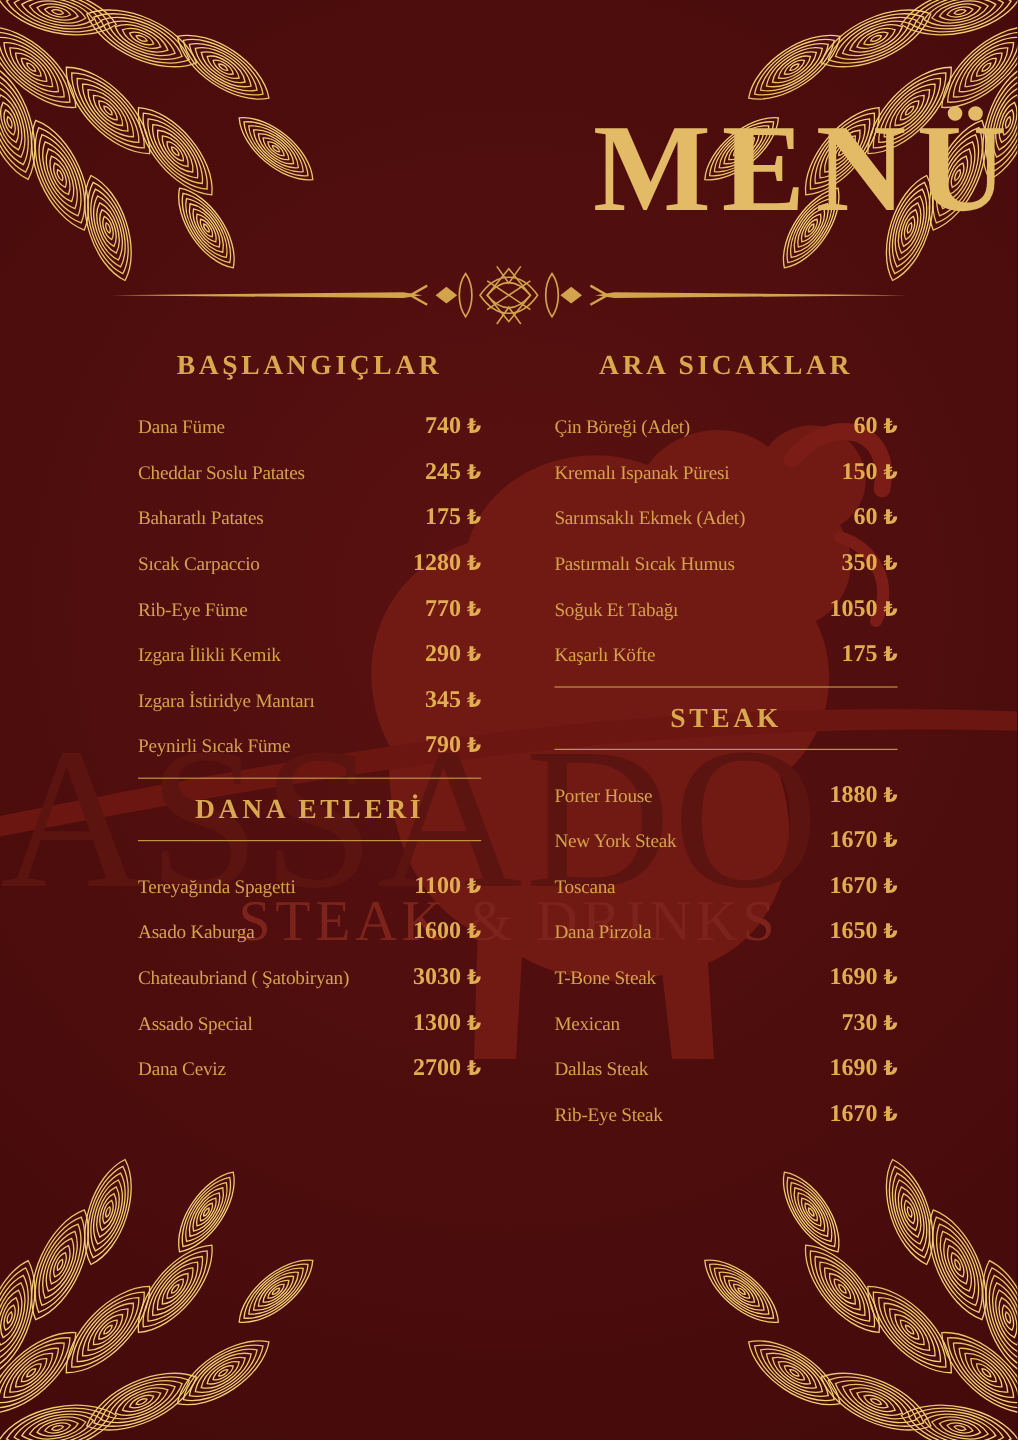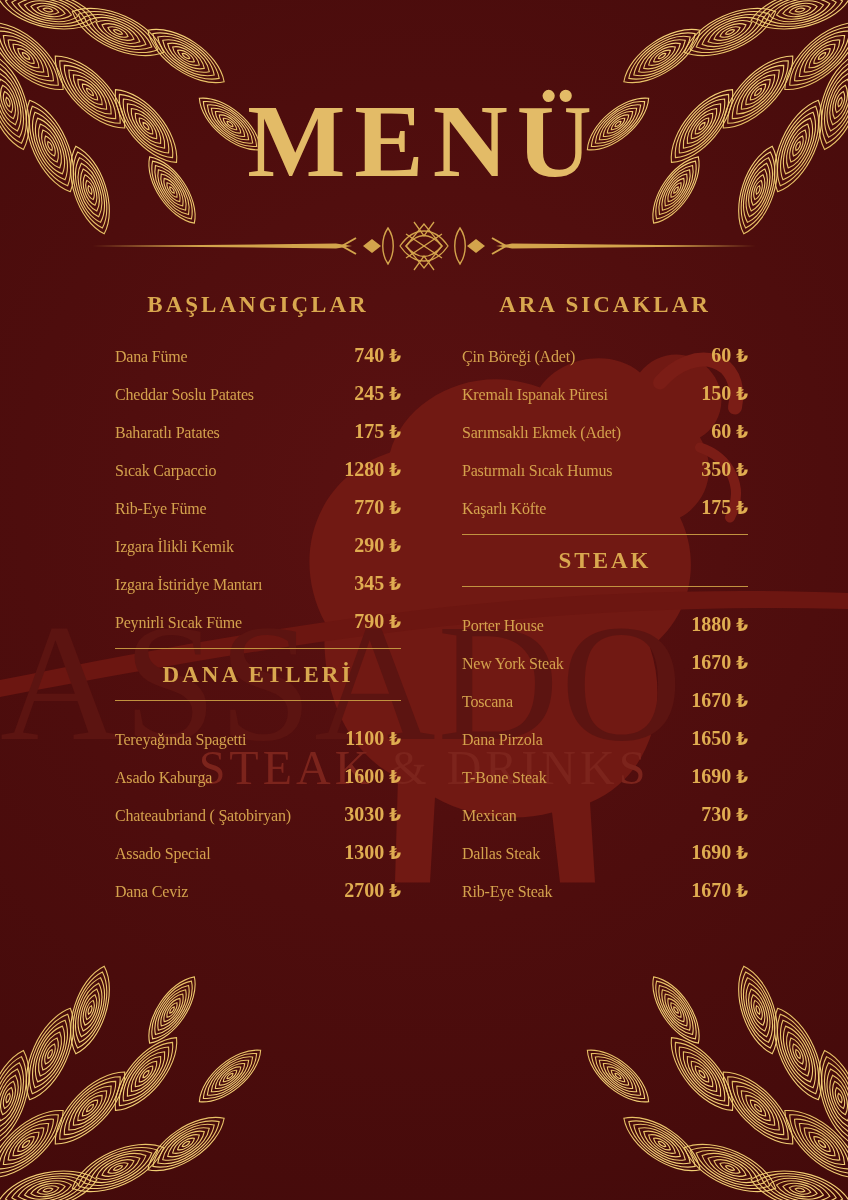--- a/index.html
+++ b/index.html
@@ -20,21 +20,21 @@
     font-size:48px;line-height:1;color:#7c241c;letter-spacing:4px;white-space:nowrap;
   }
   
   .corner{position:absolute;z-index:2;pointer-events:none;}
   .corner.tl{top:-6px;left:-6px;}
   .corner.tr{top:-6px;right:-6px;transform:scaleX(-1);}
   .corner.bl{bottom:-6px;left:-6px;transform:scaleY(-1);}
   .corner.br{bottom:-6px;right:-6px;transform:scale(-1,-1);}
   
   .title{
-    position:absolute;top:84px;left:0;width:100%;text-align:center;z-index:3;
+    position:absolute;top:84px;left:0;width:100%;text-align:right;z-index:3;
     font-size:104px;line-height:1.1;font-weight:700;letter-spacing:9px;color:#e3bb67;
   }
   .divider{position:absolute;top:216px;left:84px;z-index:3;}
   
   .cols{
     position:absolute;top:292px;left:115px;width:633px;z-index:3;
     display:flex;justify-content:space-between;
   }
   .col{width:286px;}
   .sec-title{
@@ -225,20 +225,24 @@
             </div>
           <div class="row">
               <span class="nm">Sarımsaklı Ekmek (Adet)</span>
               <span class="pr"><span>60</span><span class="tl-sym">₺</span></span>
             </div>
           <div class="row">
               <span class="nm">Pastırmalı Sıcak Humus</span>
               <span class="pr"><span>350</span><span class="tl-sym">₺</span></span>
             </div>
           <div class="row">
+              <span class="nm">Soğuk Et Tabağı</span>
+              <span class="pr"><span>1050</span><span class="tl-sym">₺</span></span>
+            </div>
+          <div class="row">
               <span class="nm">Kaşarlı Köfte</span>
               <span class="pr"><span>175</span><span class="tl-sym">₺</span></span>
             </div>
         </div>
       </section>
 
       <section>
         <div class="sec-ruled">
           <div class="rule"></div>
           <h2 class="sec-title">STEAK</h2>

